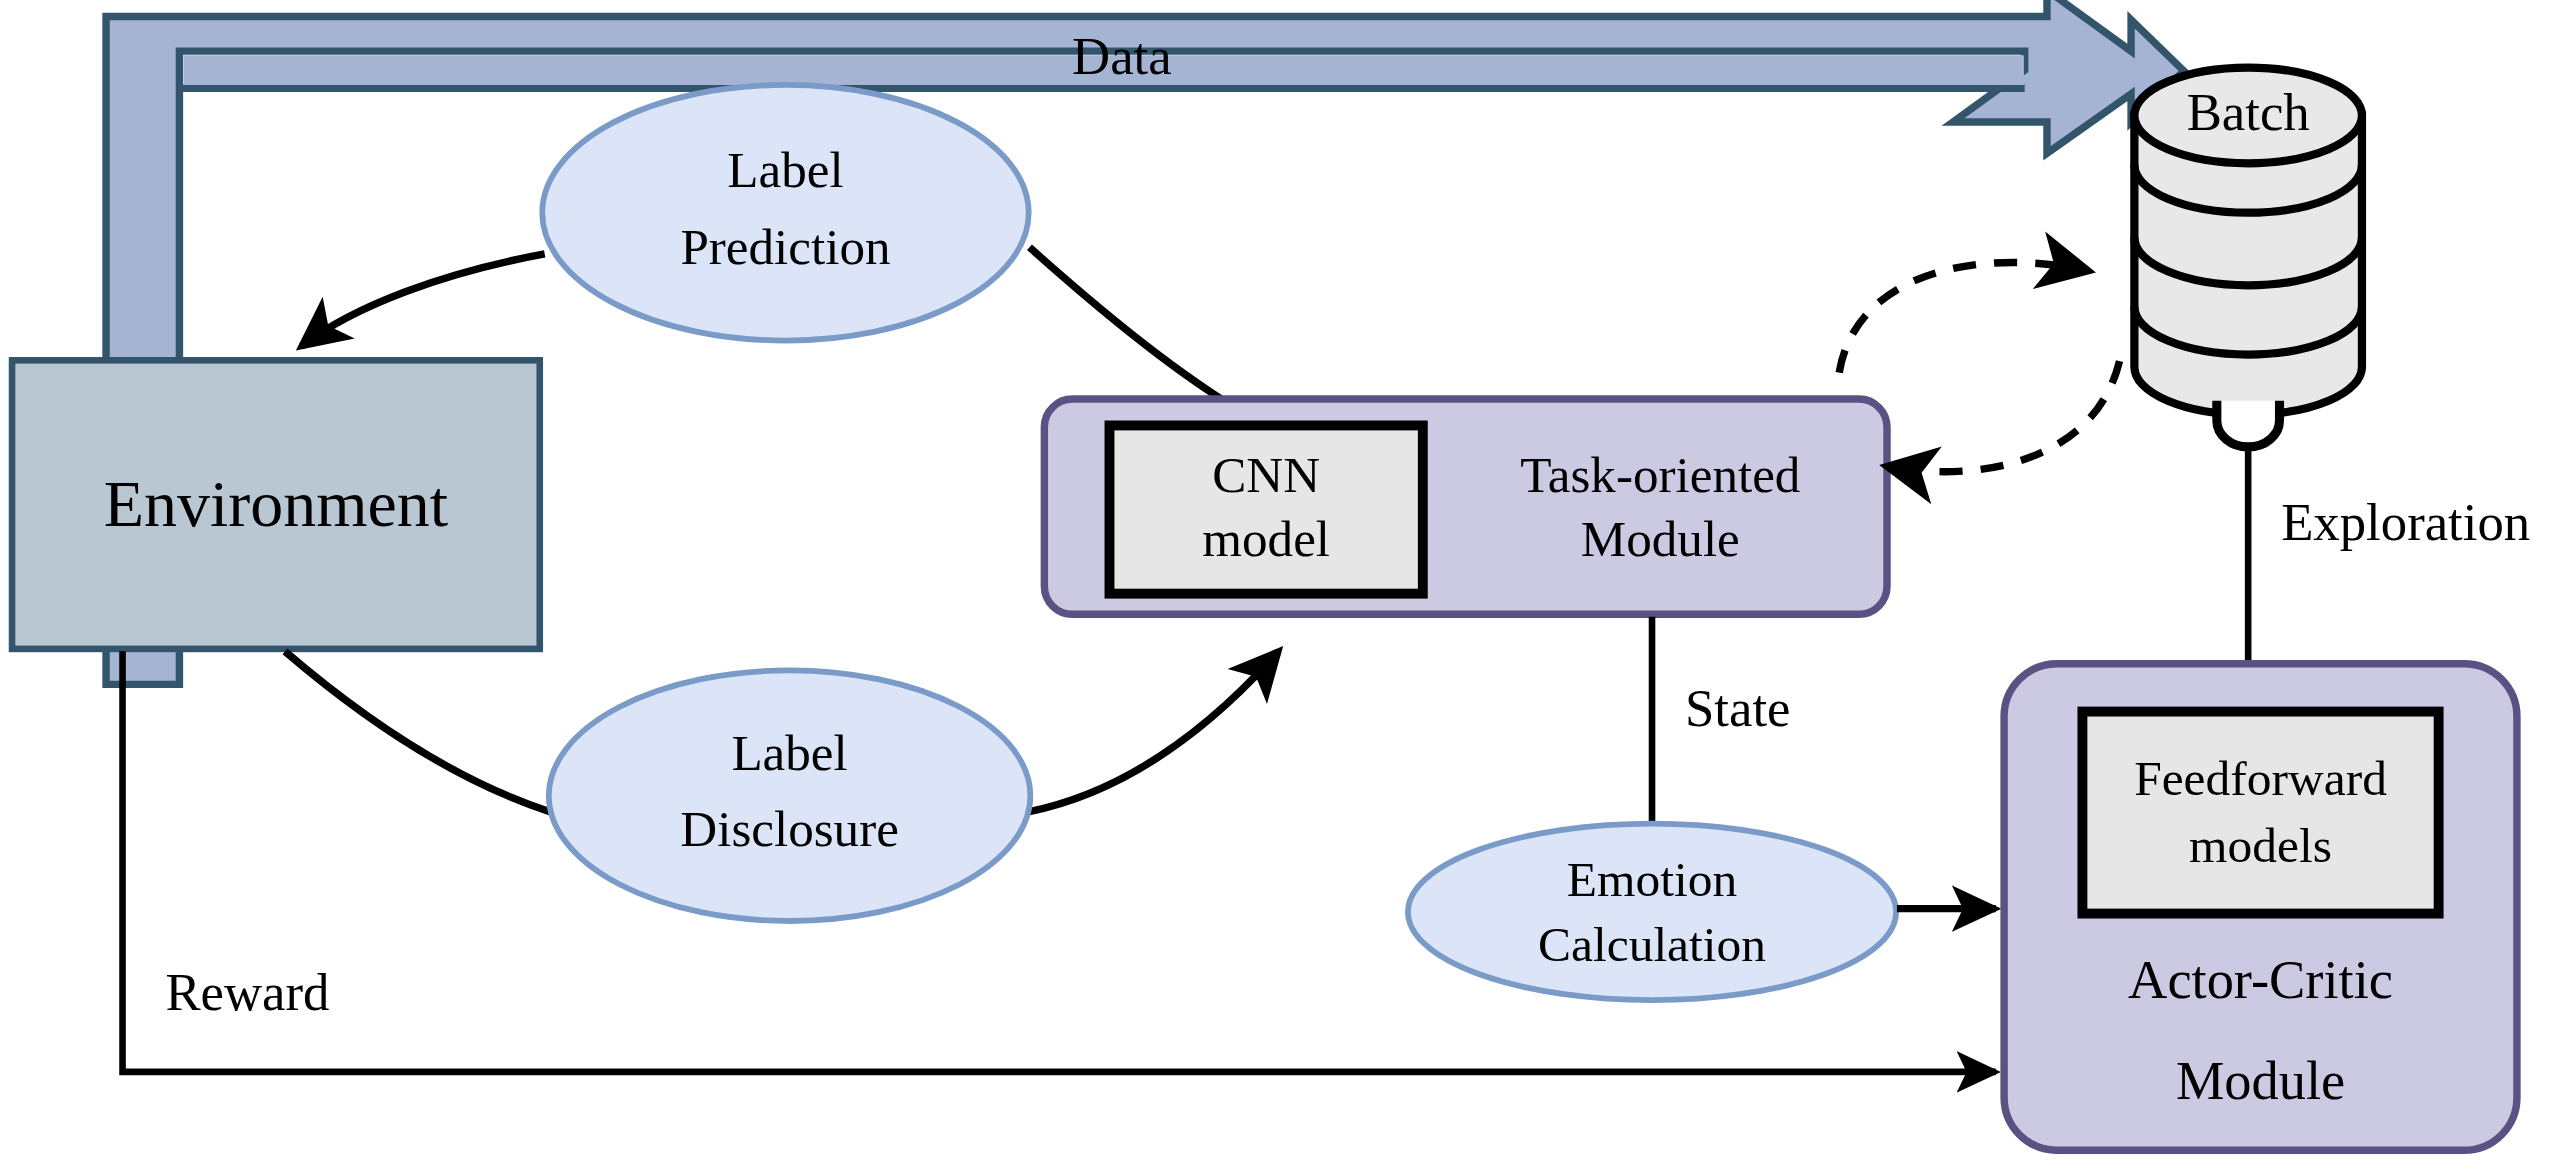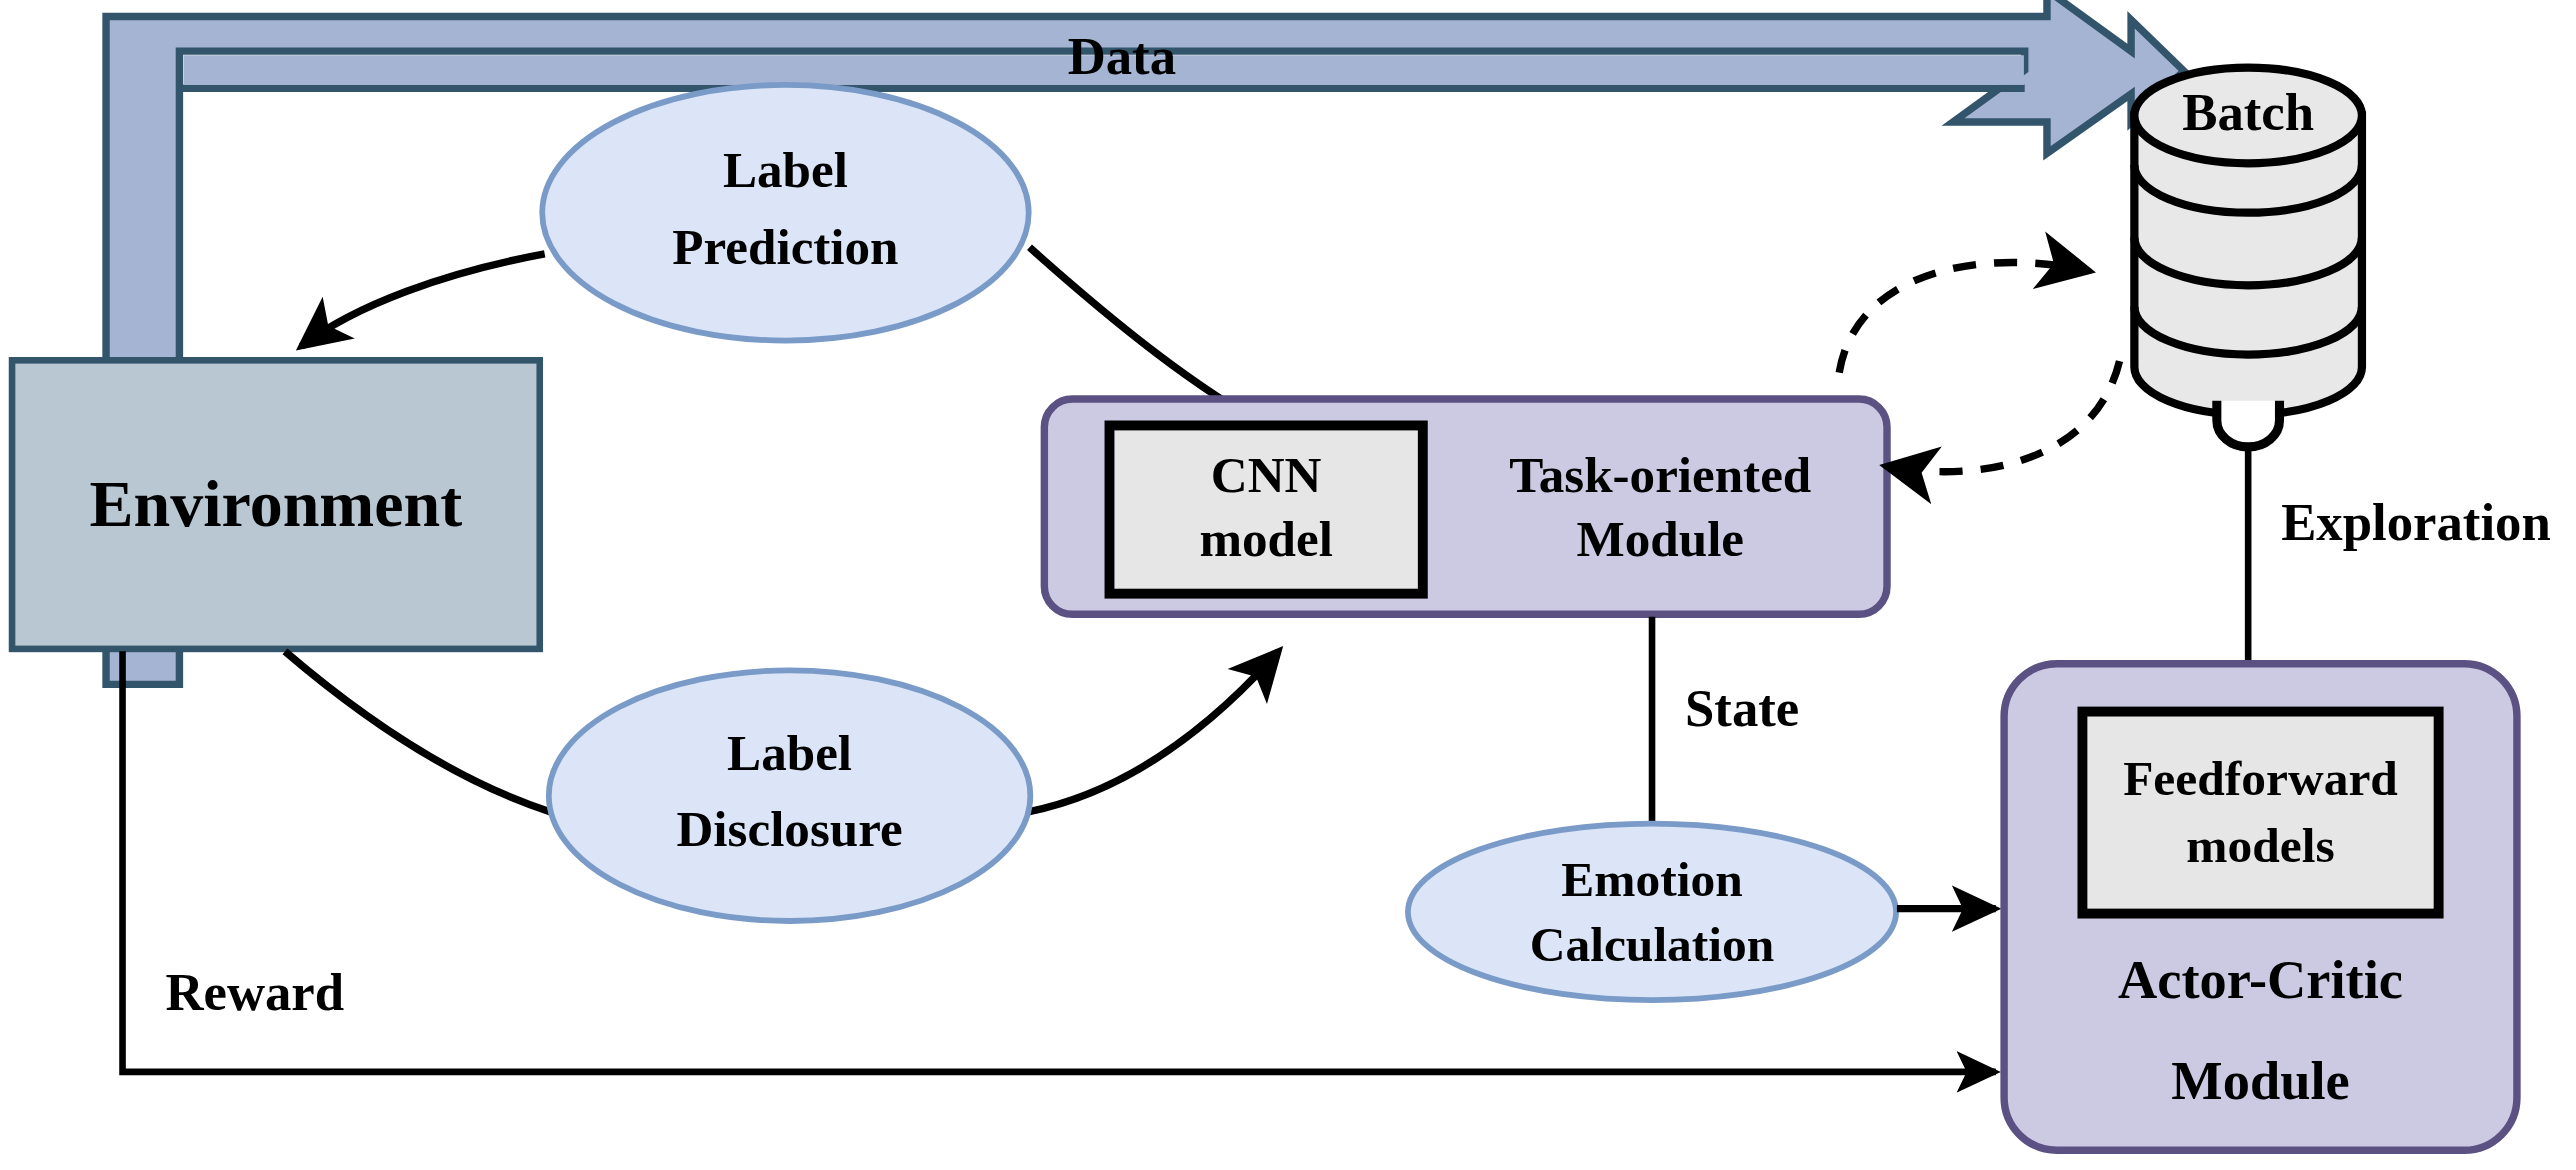--- a/index.html
+++ b/index.html
@@ -7,21 +7,20 @@
     padding: 0;
     background: #ffffff;
   }
   #stage {
     position: relative;
     width: 2576px;
     height: 1170px;
     background: #ffffff;
     overflow: hidden;
     font-family: "Liberation Serif", "DejaVu Serif", serif;
-    font-weight: bold;
   }
   svg#diagram {
     position: absolute;
     top: 0; left: 0;
     width: 2576px;
     height: 1170px;
     display: block;
   }
   .node-label {
     font-family: "Liberation Serif", "DejaVu Serif", serif;

